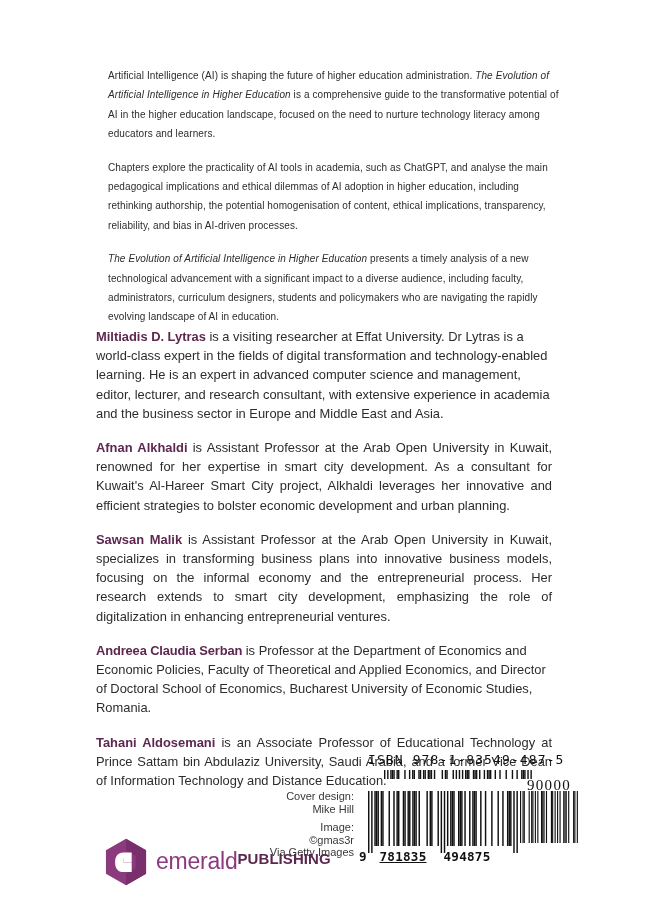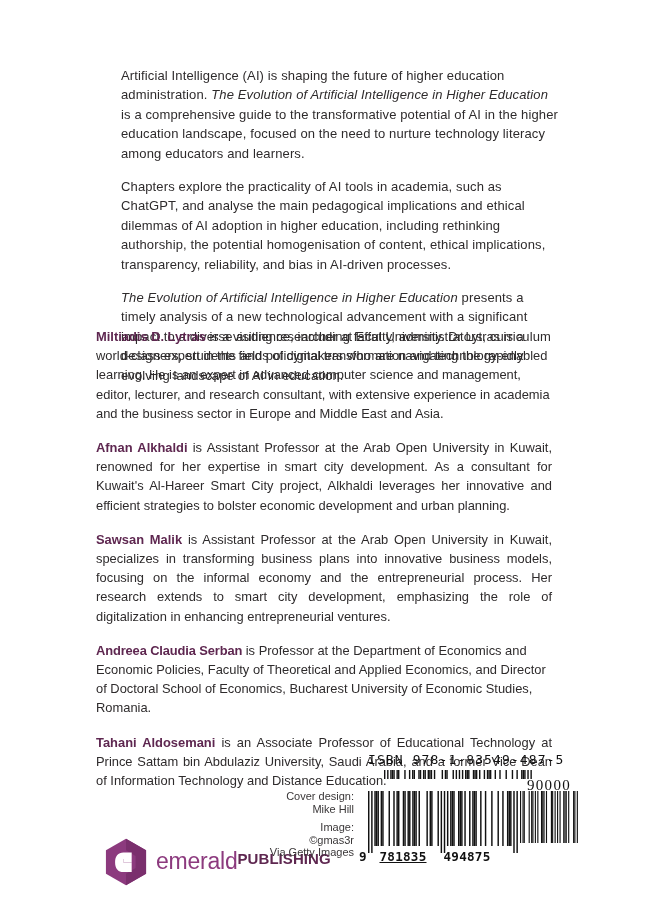--- a/index.html
+++ b/index.html
@@ -24,22 +24,22 @@
   }
 
   
   .blurb {
     position: absolute;
     left: 104px;
     top: 66px;
     width: 456px;
   }
   .blurb p {
-    margin: 0 0 14px 17px;
-    font-size: 13px;
+    margin: 0 0 14px 4px;
+    font-size: 10px;
     line-height: 19.4px;
     letter-spacing: 0.01em;
     color: #2e2b2c;
   }
   .blurb p:last-child { margin-bottom: 0; }
   .title-italic {
     font-style: italic;
   }
 
   

